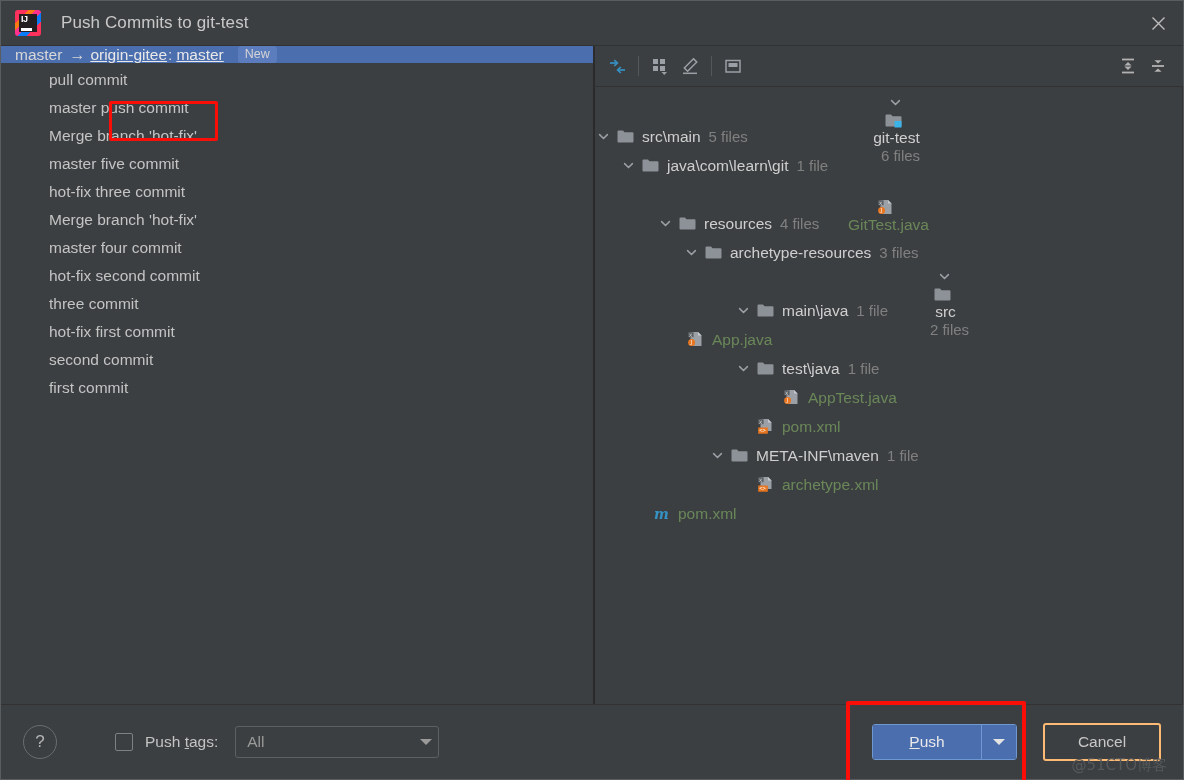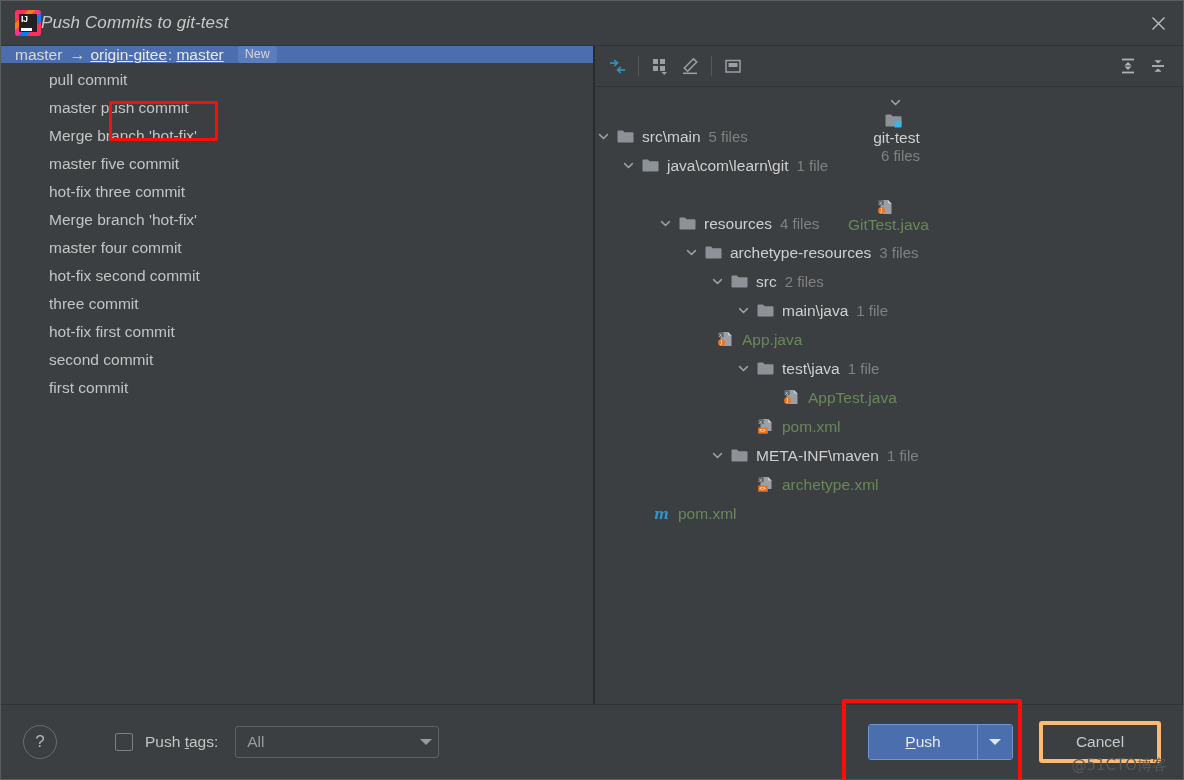--- a/index.html
+++ b/index.html
@@ -64,24 +64,24 @@
     letter-spacing: -0.5px;
     line-height: 9px;
   }
   #app-logo .lg-bar {
     position: absolute;
     left: 6px; bottom: 5px;
     width: 11px; height: 3px;
     background: #ffffff;
   }
   #window-title {
+    margin-left: 20px;
     font-size: 17px;
     color: #c8c8c8;
     letter-spacing: 0.1px;
-    font-style: italic;
   }
   #close-btn {
     position: absolute;
     right: 0; top: 0;
     width: 50px; height: 44px;
     display: flex; align-items: center; justify-content: center;
     cursor: default;
   }
   #close-btn svg { display: block; }
 
@@ -348,21 +348,21 @@
     width: 34px;
     background: #4b6eaf;
     border-left: 1px solid #6f97d1;
     display: flex; align-items: center; justify-content: center;
     cursor: default;
   }
   #push-split .caret-down { border-top-color: #e4e4e4; }
   #cancel-btn {
     margin-left: 26px;
     width: 114px; height: 34px;
-    border: 4px solid #fdba74;
+    border: 2px solid #fdba74;
     border-radius: 3px;
     background: #3c3f41;
     color: #c8c8c8;
     font-size: 15.5px;
     display: flex; align-items: center; justify-content: center;
     cursor: default;
   }
   #push-highlight {
     position: absolute;
     left: -26px;
@@ -590,21 +590,21 @@
               </svg>
             </span>
             <span class="ficon">
               <svg width="17" height="15" viewBox="0 0 17 15">
                 <path d="M0.5 2.4 A1 1 0 0 1 1.5 1.4 L6 1.4 L7.5 3.2 L15.5 3.2 A1 1 0 0 1 16.5 4.2 L16.5 12.6 A1 1 0 0 1 15.5 13.6 L1.5 13.6 A1 1 0 0 1 0.5 12.6 Z" fill="#8c9297"></path>
               </svg>
             </span>
             <span class="node-label">archetype-resources</span>
             <span class="node-count">3 files</span>
           </div>
-          <div class="tree-row" style="padding-left: 114px;">
+          <div class="tree-row" style="padding-left: 114px; flex-direction: column;">
             <span class="tw">
               <svg width="11" height="11" viewBox="0 0 11 11">
                 <path d="M1.6 3.6 L5.5 7.5 L9.4 3.6" stroke="#9aa0a6" stroke-width="1.5" fill="none" stroke-linecap="round"></path>
               </svg>
             </span>
             <span class="ficon">
               <svg width="17" height="15" viewBox="0 0 17 15">
                 <path d="M0.5 2.4 A1 1 0 0 1 1.5 1.4 L6 1.4 L7.5 3.2 L15.5 3.2 A1 1 0 0 1 16.5 4.2 L16.5 12.6 A1 1 0 0 1 15.5 13.6 L1.5 13.6 A1 1 0 0 1 0.5 12.6 Z" fill="#8c9297"></path>
               </svg>
             </span>
@@ -618,21 +618,21 @@
               </svg>
             </span>
             <span class="ficon">
               <svg width="17" height="15" viewBox="0 0 17 15">
                 <path d="M0.5 2.4 A1 1 0 0 1 1.5 1.4 L6 1.4 L7.5 3.2 L15.5 3.2 A1 1 0 0 1 16.5 4.2 L16.5 12.6 A1 1 0 0 1 15.5 13.6 L1.5 13.6 A1 1 0 0 1 0.5 12.6 Z" fill="#8c9297"></path>
               </svg>
             </span>
             <span class="node-label">main\java</span>
             <span class="node-count">1 file</span>
           </div>
-          <div class="tree-row" style="padding-left: 100px;">
+          <div class="tree-row" style="padding-left: 70px;">
             <span class="tw empty"></span>
             <span class="ficon">
               <svg width="17" height="17" viewBox="0 0 17 17">
                 <path d="M3.5 1 L11 1 L14.5 4.4 L14.5 15 L3.5 15 Z" fill="#9aa0a6"></path>
                 <path d="M11 1 L14.5 4.4 L11 4.4 Z" fill="#c3c9ce"></path>
                 <rect x="1.2" y="1.2" width="5.4" height="5" fill="#5a6064"></rect>
                 <text x="2" y="5.5" font-size="4.6" fill="#e0e0e0" font-family="DejaVu Sans">X</text>
                 <circle cx="4.6" cy="11.6" r="3.5" fill="#e8751f"></circle>
                 <text x="3.2" y="13.3" font-size="5" fill="#ffffff" font-family="DejaVu Serif">J</text>
               </svg>

